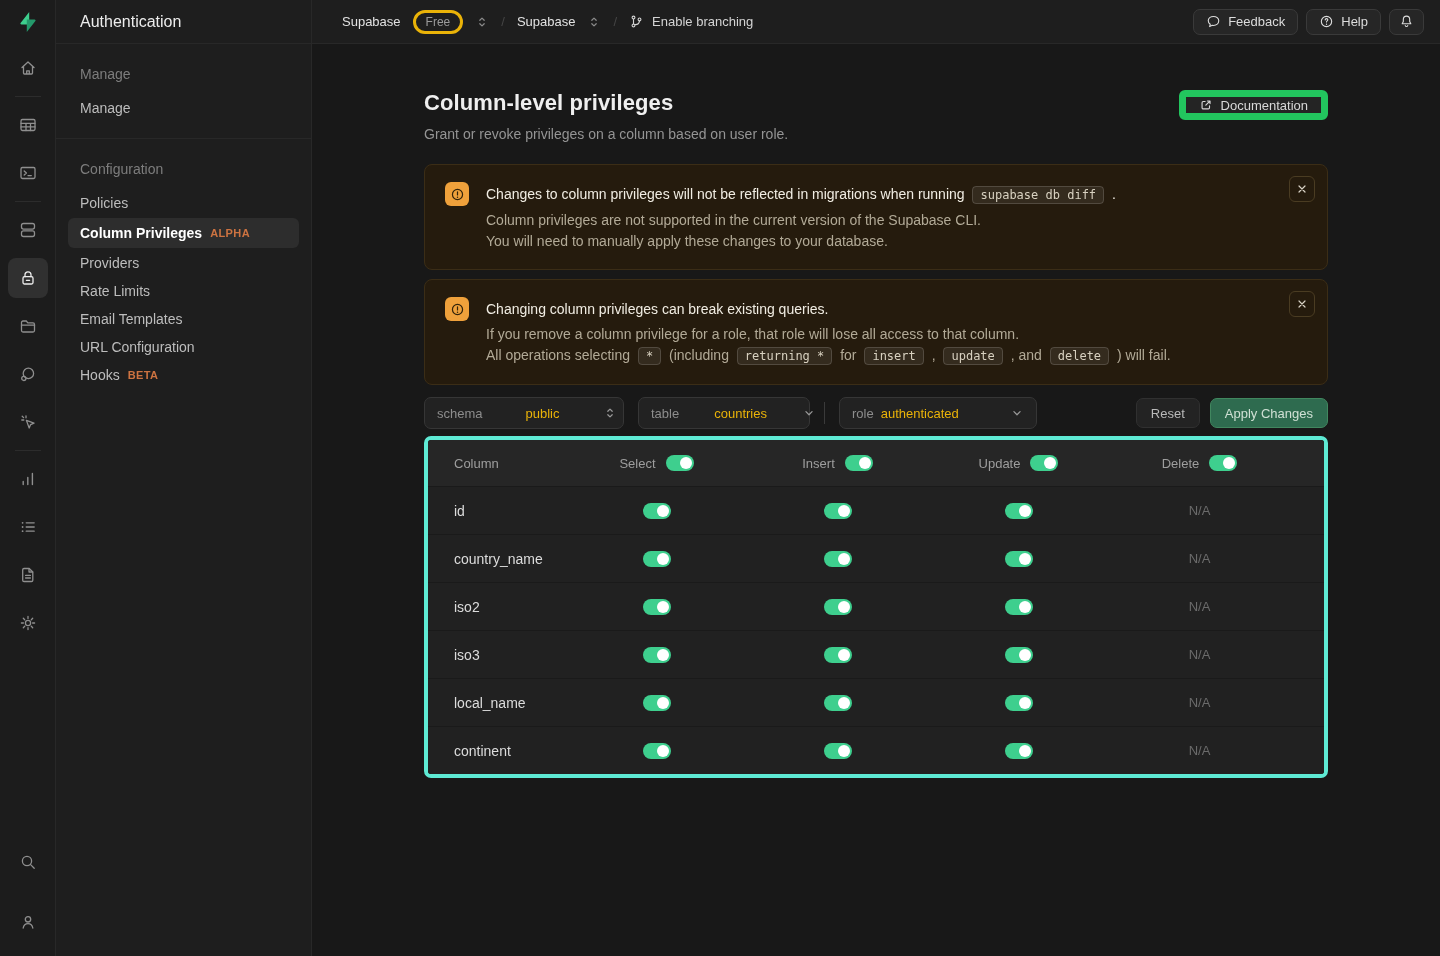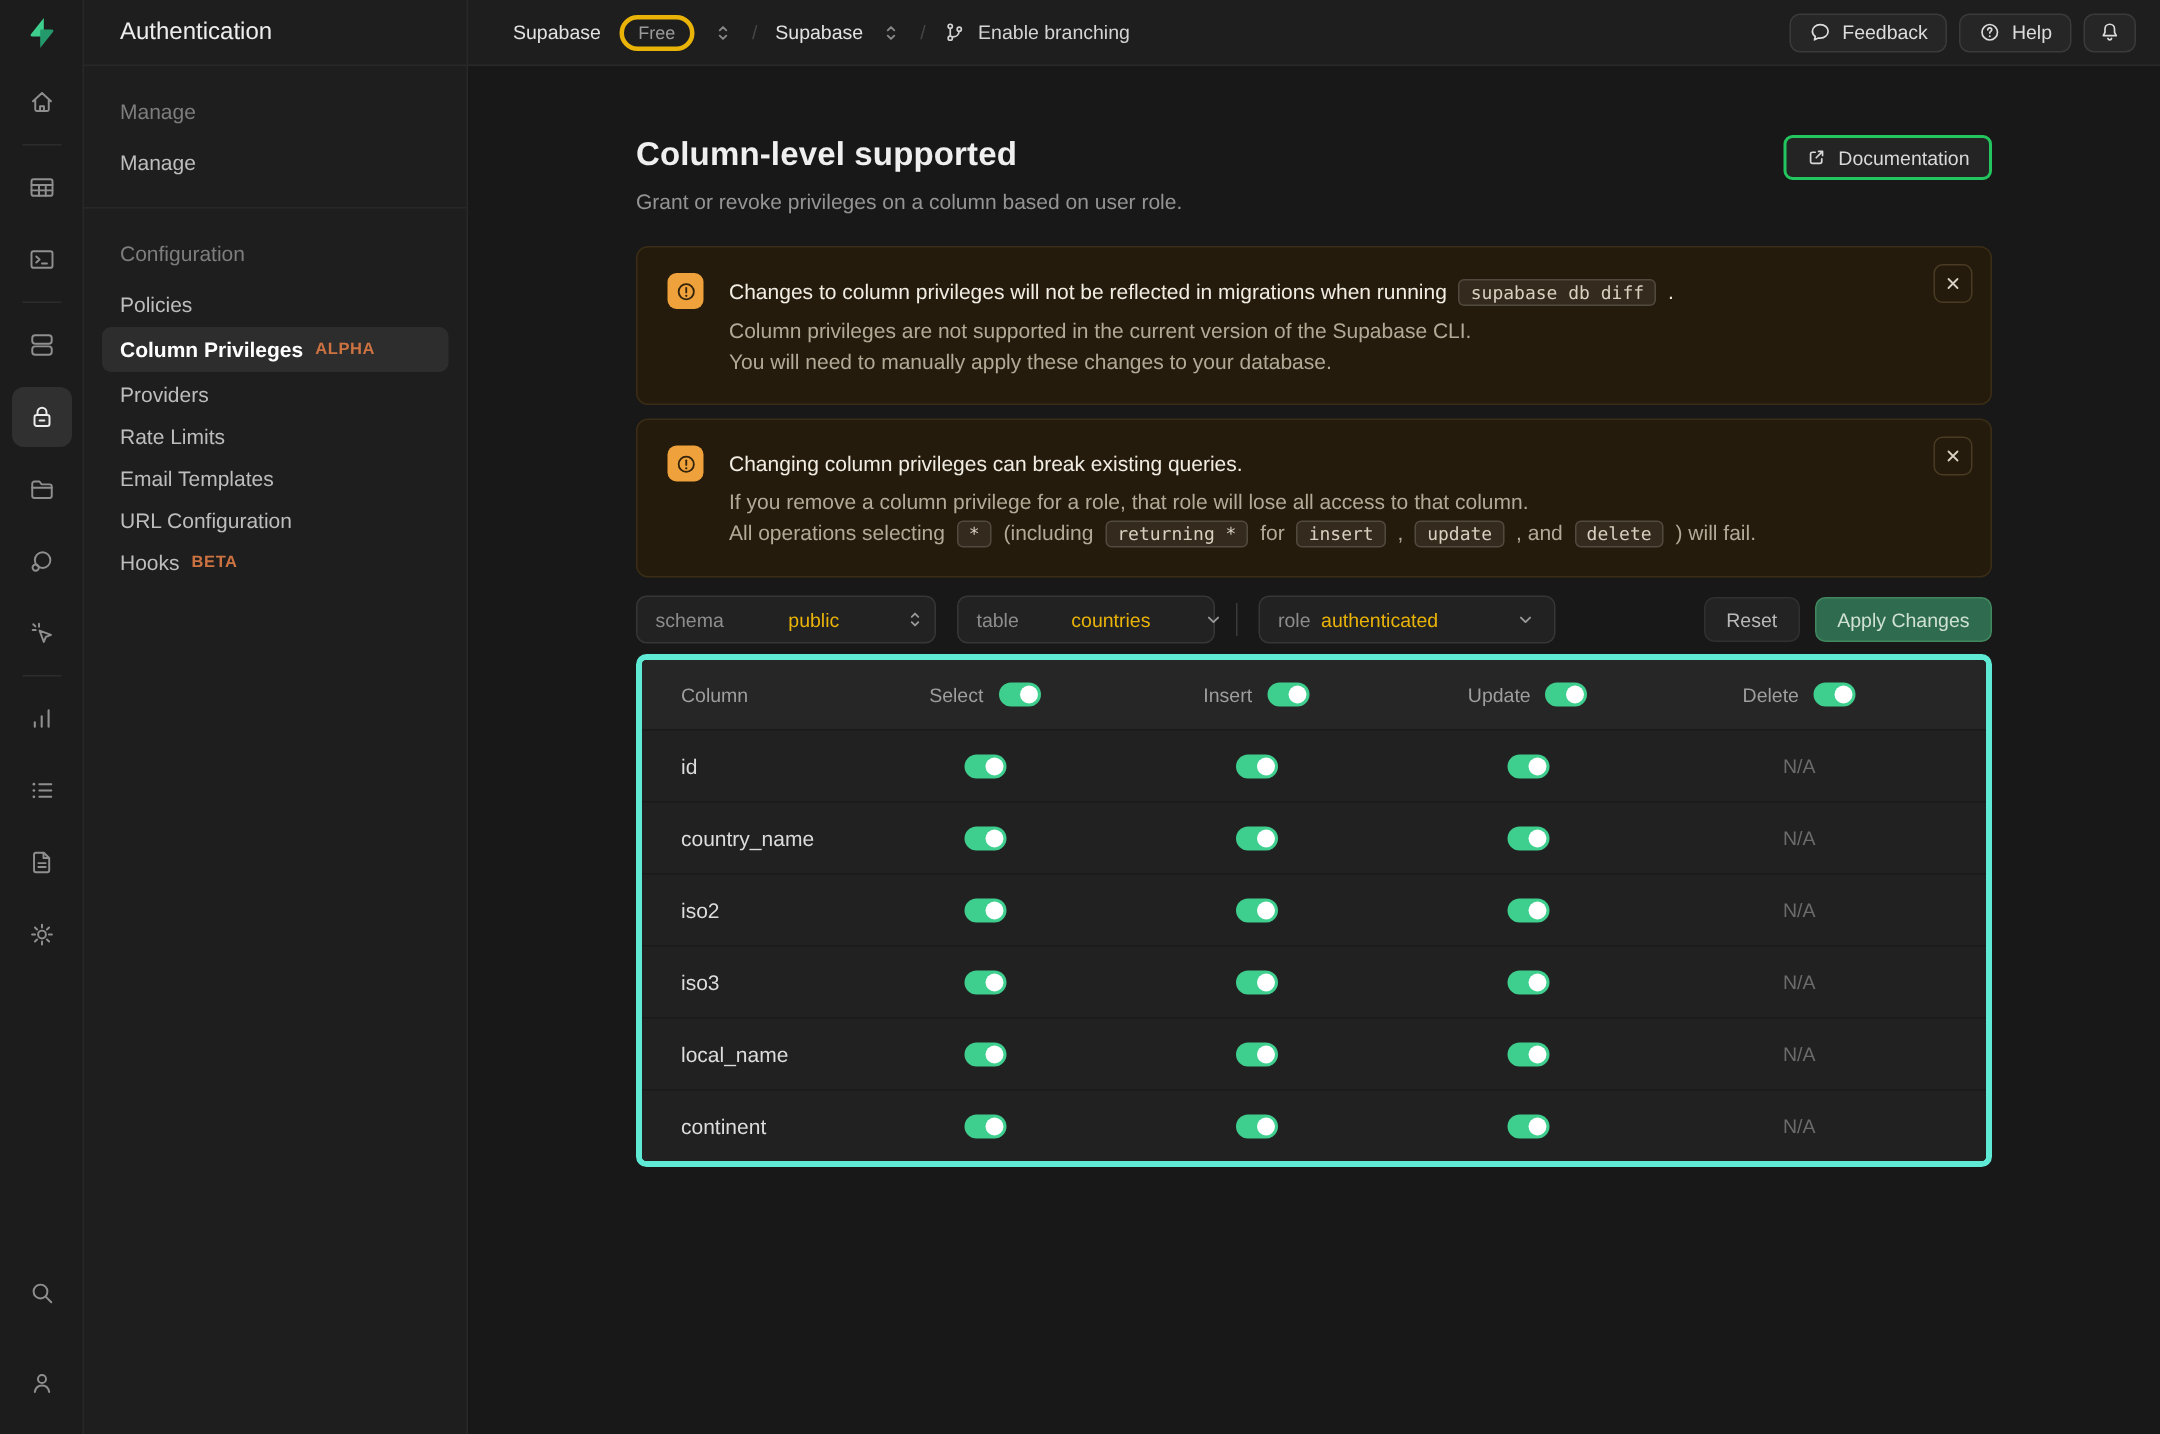--- a/index.html
+++ b/index.html
@@ -75,21 +75,21 @@
   .side-div { border-top: 1px solid #282828; margin: 16px 0 22px; }
 
   
   .content { flex: 1; min-width: 0; background: #181818; overflow: hidden; }
   .page { width: 904px; margin: 0 auto; padding-top: 46px; }
   .page-head { display: flex; align-items: flex-start; }
   .page-title { font-size: 22px; font-weight: 600; color: #efefef; letter-spacing: 0.1px; }
   .page-sub { margin-top: 10px; font-size: 14px; color: #949494; }
   .doc-btn {
     margin-left: auto; height: 30px; display: flex; align-items: center; gap: 8px;
-    background: #242424; border: 2px solid #22c55e; border-radius: 6px;
+    background: #242424; border: 7px solid #22c55e; border-radius: 6px;
     padding: 0 13px; font-size: 13px; color: #d8d8d8; cursor: pointer;
   }
 
   
   .banners { margin-top: 22px; }
   .banner {
     position: relative; display: flex; gap: 17px; padding: 17px 20px;
     background: #251b0d; border: 1px solid #3b2d16; border-radius: 8px;
     margin-bottom: 9px;
   }
@@ -359,21 +359,21 @@
           <span>Hooks</span>
           <span class="side-badge" style="color:#cd7341;">BETA</span>
         </div>
       </nav>
 
       <main class="content">
         <div class="page">
 
           <div class="page-head">
             <div>
-              <h1 class="page-title">Column-level supported</h1>
+              <h1 class="page-title">Column-level privileges</h1>
               <p class="page-sub">Grant or revoke privileges on a column based on user role.</p>
             </div>
             <button class="doc-btn">
               <svg width="14" height="14" viewBox="0 0 16 16" fill="none" stroke="currentColor" stroke-width="1.3" stroke-linecap="round" stroke-linejoin="round">
                 <path d="M7 4H4.9A1.4 1.4 0 0 0 3.5 5.4v5.7a1.4 1.4 0 0 0 1.4 1.4h5.7A1.4 1.4 0 0 0 12 11.1V9M9.6 3.4h3v3M12.4 3.6 7.8 8.2"></path>
               </svg>
               <span>Documentation</span>
             </button>
           </div>
 

